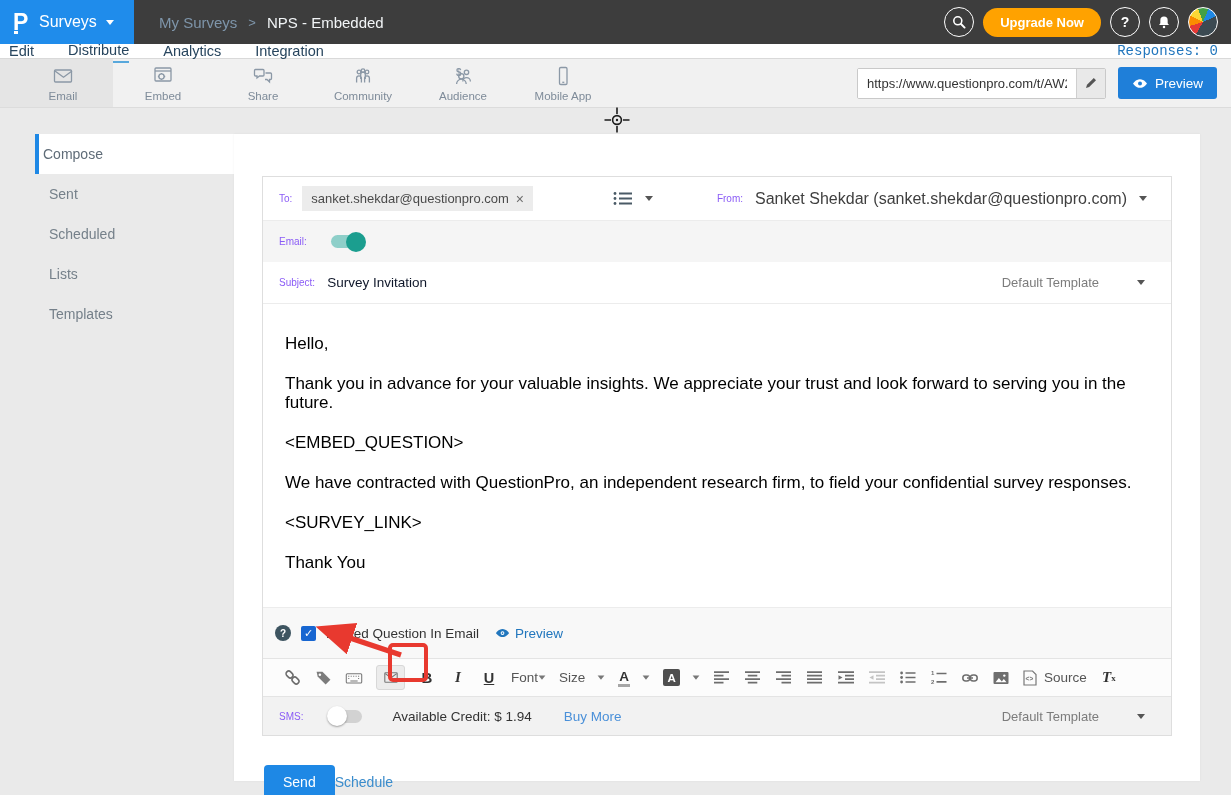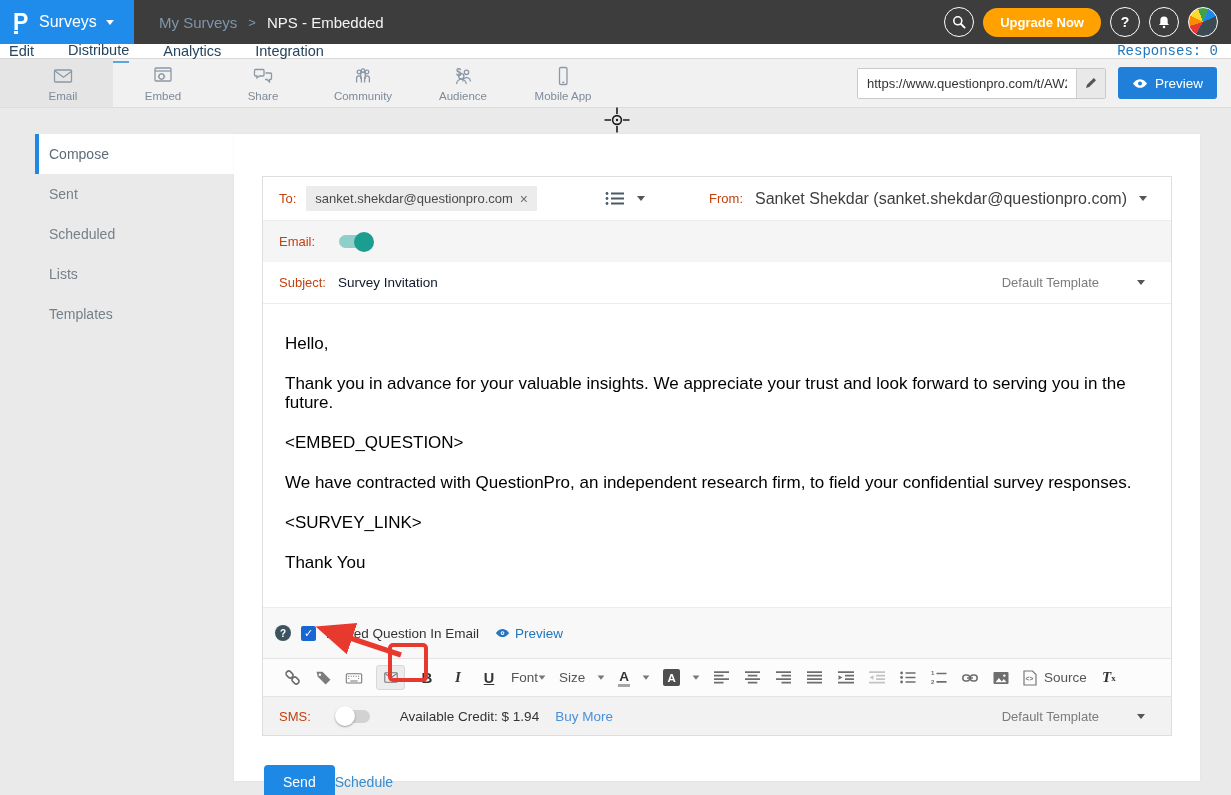--- a/index.html
+++ b/index.html
@@ -41,26 +41,26 @@
   .url-group { margin-left:auto; display:flex; align-items:center; gap:12px; padding-right:14px; }
   .url-wrap { display:flex; height:31px; border:1px solid #c9c9c9; border-radius:2px; overflow:hidden; background:#fff; }
   .url-input { width:218px; border:none; outline:none; font-size:13px; color:#333; padding:0 9px; font-family:"Liberation Sans",sans-serif; }
   .pencil-box { width:29px; background:#e9e9e9; border-left:1px solid #cfcfcf; display:flex; align-items:center; justify-content:center; cursor:pointer; }
   .preview-btn { height:32px; background:#1f7fd9; border:none; border-radius:3px; color:#fff; font-size:13.5px; padding:0 14px; display:flex; align-items:center; gap:7px; cursor:pointer; font-family:"Liberation Sans",sans-serif; }
 
   
   .main { display:flex; height:673px; }
   .sidebar { width:234px; padding:26px 0 0 35px; flex:0 0 auto; }
   .side-item { height:40px; display:flex; align-items:center; padding-left:14px; font-size:14px; color:#75808a; cursor:pointer; }
-  .side-item.active { background:#fff; border-left:4px solid #1e88e5; padding-left:10px; color:#5f6c78; }
+  .side-item.active { background:#fff; border-left:4px solid #1e88e5; padding-left:4px; color:#5f6c78; }
   .card { flex:1; margin:26px 31px 0 0; background:#fff; padding:42px 28px 0 28px; box-shadow:0 0 2px rgba(0,0,0,.06); }
 
   .formbox { border:1px solid #dedede; }
   .frow { display:flex; align-items:center; }
-  .flabel { color:#c2410c; font-size:13px; }
+  .flabel { color:#8b5cf6; font-size:10px; }
   .row-to { height:44px; padding:0 16px; border-bottom:1px solid #ececec; background:#fff; }
   .chip { margin-left:10px; background:#ececec; padding:5px 9px; font-size:13px; color:#4a4a4a; display:flex; align-items:center; gap:7px; }
   .chip .x { color:#6d6d6d; font-size:14px; cursor:pointer; line-height:1; }
   .list-sel { margin-left:auto; display:flex; align-items:center; gap:12px; cursor:pointer; }
   .from-group { margin-left:64px; margin-right:8px; display:flex; align-items:center; gap:12px; cursor:pointer; }
   .from-value { color:#3f3f3f; font-size:16px; }
 
   .row-email { height:41px; background:#f5f5f5; padding:0 16px; }
   .toggle { width:33px; height:13px; border-radius:7px; position:relative; margin-left:24px; cursor:pointer; flex:0 0 auto; }
   .toggle .knob { position:absolute; top:-3.5px; width:20px; height:20px; border-radius:50%; }
@@ -95,21 +95,21 @@
   .a-color { font-weight:bold; font-size:13.5px; color:#333; border-bottom:3px solid #a6a6a6; line-height:15px; padding:0 1px; }
   .a-bg { width:17px; height:17px; background:#4f4f4f; border-radius:2px; color:#fff; font-weight:bold; font-size:11.5px; display:flex; align-items:center; justify-content:center; }
   .mail-btn { width:29px; height:25px; background:#ececec; border:1px solid #d8d8d8; border-radius:3px; display:flex; align-items:center; justify-content:center; }
   .tb-tx { font-family:"Liberation Serif",serif; font-style:italic; font-weight:bold; font-size:15px; color:#333; }
   .tb-tx sub { font-size:9px; font-style:normal; }
   .src-group { display:flex; align-items:center; gap:7px; color:#555; font-size:13.5px; cursor:pointer; }
 
   .row-sms { height:38px; background:#f2f2f2; padding:0 16px; }
   .sms-toggle { margin-left:26px; }
   .credit { margin-left:30px; color:#333; font-size:13.5px; }
-  .buy-more { margin-left:16px; color:#4a90d9; font-size:13.5px; cursor:pointer; }
+  .buy-more { margin-left:32px; color:#4a90d9; font-size:13.5px; cursor:pointer; }
 
   .sendrow { margin-top:29px; display:flex; align-items:center; padding-left:2px; }
   .send-btn { background:#1e88e5; border:none; color:#fff; font-size:14px; padding:9px 19px; border-radius:4px; cursor:pointer; font-family:"Liberation Sans",sans-serif; }
   .schedule-link { color:#3a8ccc; font-size:14px; cursor:pointer; }
 
   
   .red-rect { position:absolute; left:388px; top:643px; width:40px; height:39px; border:4px solid #e8392f; border-radius:5px; pointer-events:none; z-index:40; }
   .red-arrow, .cursor-xhair { position:absolute; pointer-events:none; z-index:41; }
 </style>
 </head>

